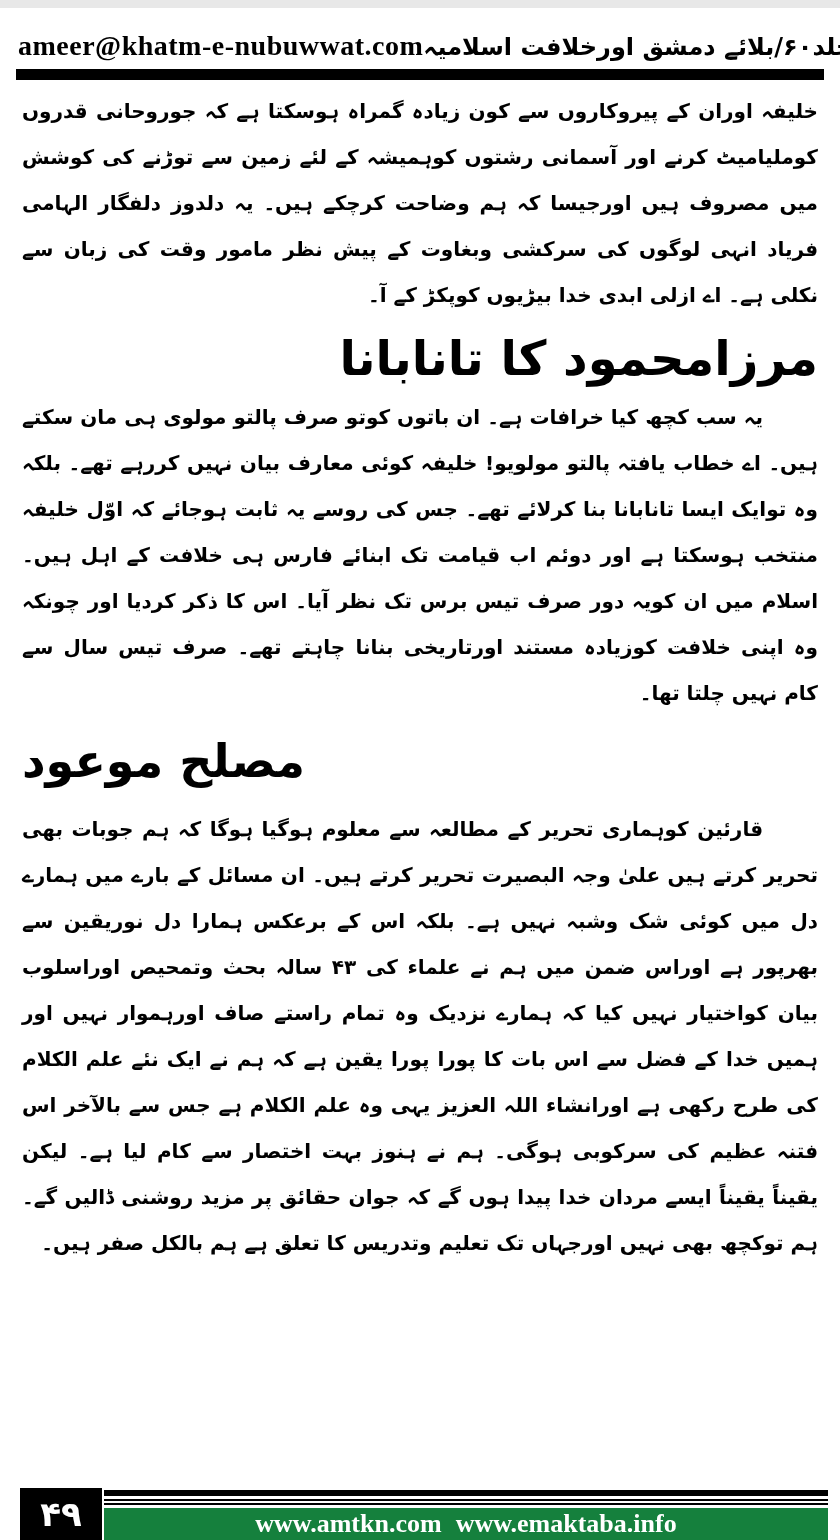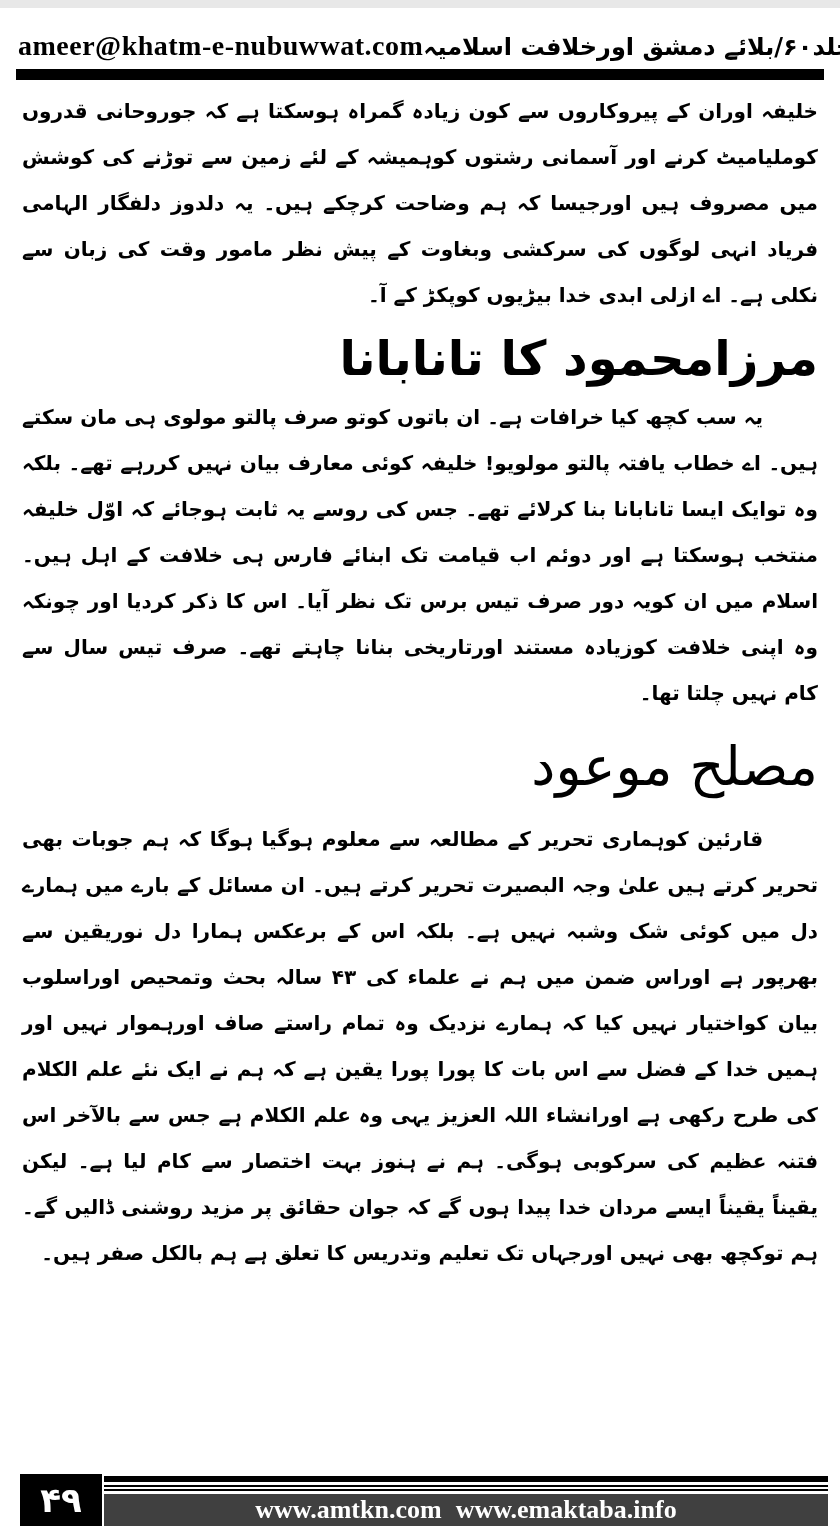--- a/index.html
+++ b/index.html
@@ -47,45 +47,45 @@
     text-align:justify;
   }
   .para.indented{text-indent:55px;}
   .section-heading{
     margin:10px 0 6px 0;
     font-size:48px;line-height:1.25;
     text-align:right;font-weight:bold;
   }
   .center-heading{
     margin:16px 0 14px 0;
-    font-size:54px;line-height:1.3;
-    text-align:right;font-weight:normal;
+    font-size:46px;line-height:1.3;
+    text-align:left;font-weight:bold;
   }
   
   .footer{
-    position:absolute;left:0;right:0;bottom:22px;height:52px;
+    position:absolute;left:0;right:0;bottom:8px;height:52px;
   }
   .footer-pagebox{
     position:absolute;left:20px;bottom:0;
     width:82px;height:52px;background:#000;
     display:flex;align-items:center;justify-content:center;
   }
   .footer-pageno{
     color:#fff;font-family:"DejaVu Sans",sans-serif;
     font-weight:bold;font-size:34px;line-height:1;
   }
   .footer-bars{
     position:absolute;left:104px;right:12px;bottom:0;
   }
   .fbar-thick{height:6px;background:#000;}
   .fbar-gap3{height:3px;}
   .fbar-gap2{height:2px;}
   .fbar-thin{height:2px;background:#000;}
   .footer-linkbar{
-    height:32px;background:#404040;
+    height:32px;background:#15803d;
     display:flex;align-items:center;justify-content:center;
     gap:14px;
   }
   .footer-link{
     color:#fff;font-family:"Liberation Serif",serif;
     font-weight:bold;font-size:26px;line-height:1;white-space:nowrap;
   }
 </style>
 </head>
 <body>

